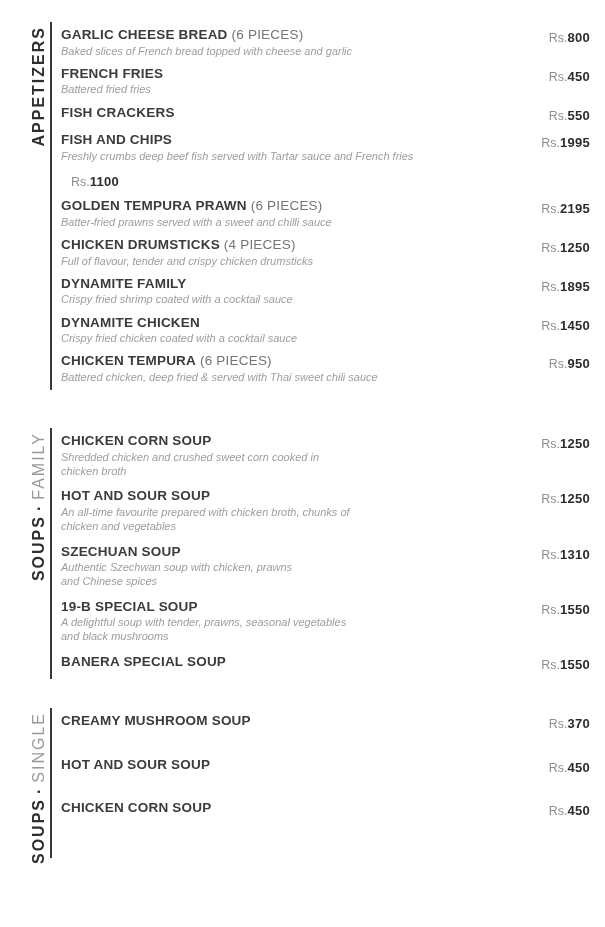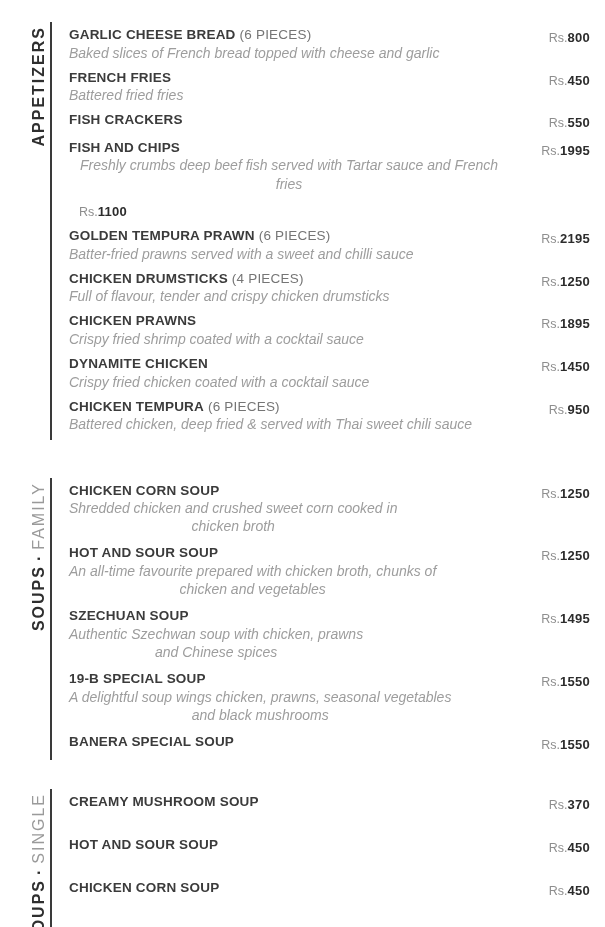--- a/index.html
+++ b/index.html
@@ -29,36 +29,36 @@
   .vlabel {
     position: absolute; top: 4px; right: 3px;
     writing-mode: vertical-rl; transform: rotate(180deg);
     font-size: 16px; letter-spacing: 2px; white-space: nowrap;
     color: var(--label_bold); font-weight: bold; line-height: 1;
   }
   .vlabel-sep { font-weight: bold; color: var(--label_bold); margin: 4px 0; }
   .vlabel-light { font-weight: normal; color: var(--label_light); }
   .items-col {
     flex: 1; border-left: 2px solid var(--rule);
-    padding: 5px 0 6px 17px;
+    padding: 5px 0 6px 9px;
   }
   .sec-2 .items-col { min-height: 150px; }
   .menu-item { display: flex; justify-content: space-between; align-items: flex-start; }
   .sec-0 .menu-item { margin-bottom: 8px; }
   .sec-1 .menu-item { margin-bottom: 10px; }
   .sec-2 .menu-item { margin-bottom: 24px; }
   .menu-item:last-child { margin-bottom: 0; }
   .item-title {
     font-size: 13.5px; font-weight: bold; color: var(--title);
     letter-spacing: 0.2px; line-height: 1.15;
   }
   .item-pieces { font-weight: normal; color: var(--pieces); margin-left: 4px; letter-spacing: 0.2px; }
   .item-desc {
-    font-size: 14px; font-style: italic; color: var(--desc);
-    line-height: 1.3; margin-top: 1px; max-width: 440px; white-space: pre-line; text-align: center;
+    font-size: 11px; font-style: italic; color: var(--desc);
+    line-height: 1.3; margin-top: 1px; max-width: 440px; white-space: pre-line;
   }
   .item-price { white-space: nowrap; padding-left: 10px; margin-top: 1px; line-height: 1.15; }
   .price-currency { color: var(--price_currency); font-size: 12.5px; }
   .price-value { color: var(--price_value); font-weight: bold; font-size: 13px; letter-spacing: 0.3px; }
 </style>
 </head>
 <body>
 
 <div class="menu">
 
@@ -143,21 +143,21 @@
         <div class="item-desc">Full of flavour, tender and crispy chicken drumsticks</div>
       </div>
       <div class="item-price">
         <span class="price-currency">Rs.</span><span class="price-value">1250</span>
       </div>
     </div>
 
     <div class="menu-item">
       <div class="item-main">
         <div class="item-title">
-          <span class="item-name">CHICKEN PRAWNS</span>
+          <span class="item-name">DYNAMITE FAMILY</span>
         </div>
         <div class="item-desc">Crispy fried shrimp coated with a cocktail sauce</div>
       </div>
       <div class="item-price">
         <span class="price-currency">Rs.</span><span class="price-value">1895</span>
       </div>
     </div>
 
     <div class="menu-item">
       <div class="item-main">
@@ -220,30 +220,30 @@
 
     <div class="menu-item">
       <div class="item-main">
         <div class="item-title">
           <span class="item-name">SZECHUAN SOUP</span>
         </div>
         <div class="item-desc">Authentic Szechwan soup with chicken, prawns
 and Chinese spices</div>
       </div>
       <div class="item-price">
-        <span class="price-currency">Rs.</span><span class="price-value">1495</span>
+        <span class="price-currency">Rs.</span><span class="price-value">1310</span>
       </div>
     </div>
 
     <div class="menu-item">
       <div class="item-main">
         <div class="item-title">
           <span class="item-name">19-B SPECIAL SOUP</span>
         </div>
-        <div class="item-desc">A delightful soup wings chicken, prawns, seasonal vegetables
+        <div class="item-desc">A delightful soup with tender, prawns, seasonal vegetables
 and black mushrooms</div>
       </div>
       <div class="item-price">
         <span class="price-currency">Rs.</span><span class="price-value">1550</span>
       </div>
     </div>
 
     <div class="menu-item">
       <div class="item-main">
         <div class="item-title">

